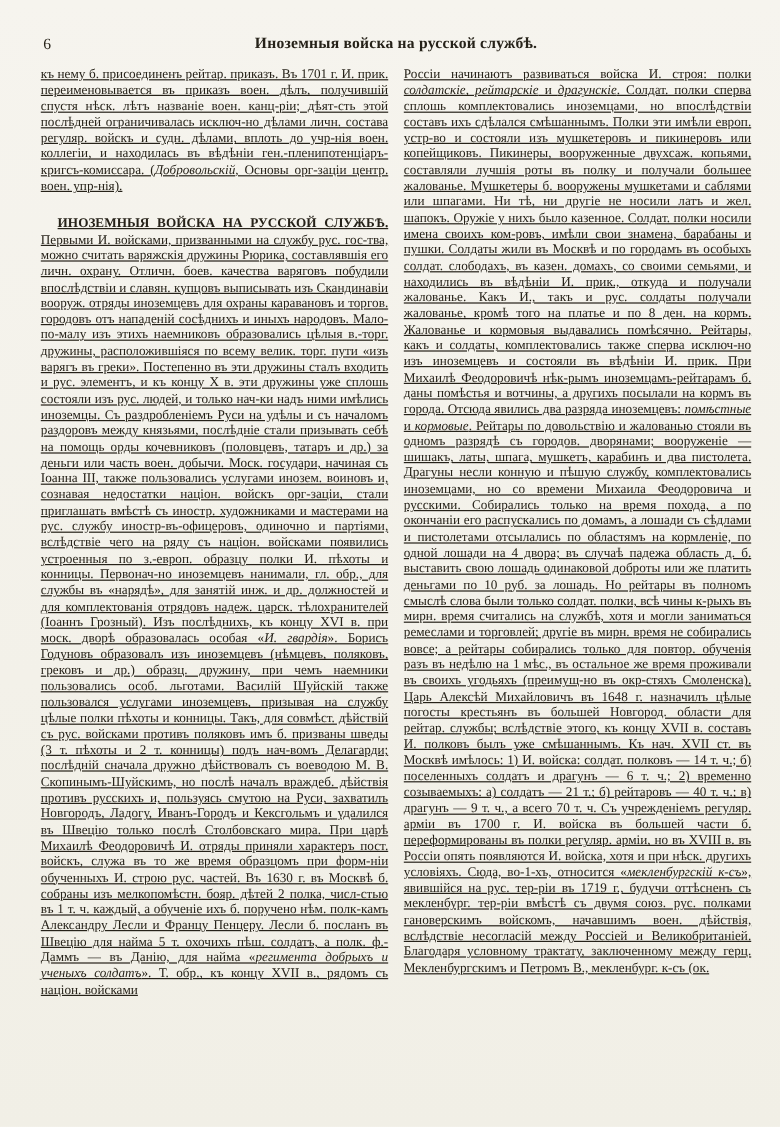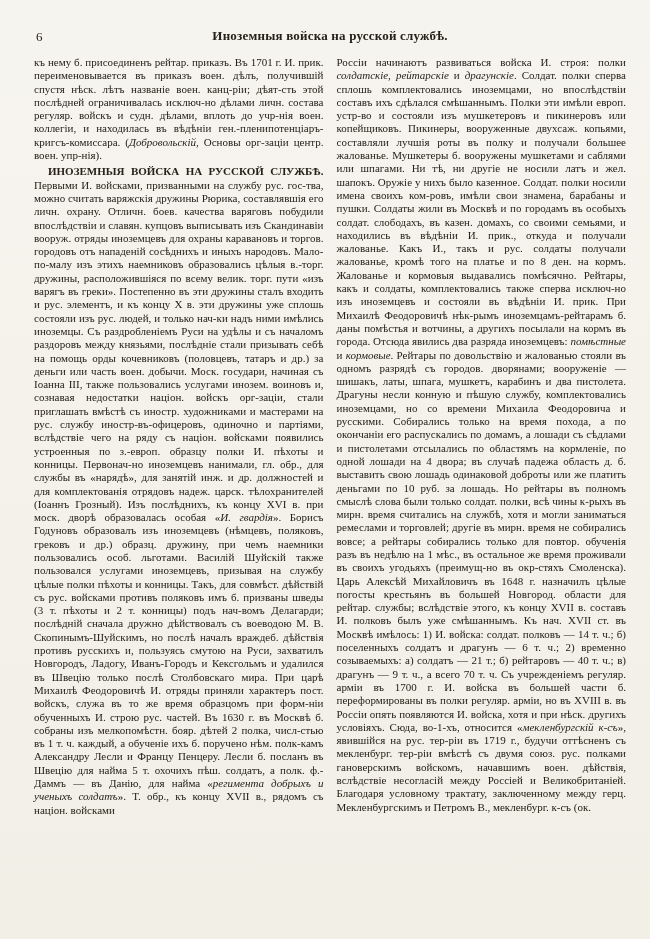--- a/index.html
+++ b/index.html
@@ -29,22 +29,22 @@
     font-size: 13px;
     letter-spacing: 0.2px;
   }
   .columns { display: flex; gap: 13px; margin-top: 10px; }
   .col {
     width: 290px;
     font-size: 11px;
     line-height: 13.3px;
     text-align: justify;
   }
-  .para { margin: 0; }
-  .para + .para { margin-top: 3px; }
+  .para { margin: 0; text-decoration: underline; }
+  .para + .para { margin-top: 18px; }
   .indent { text-indent: 14px; }
   .run-n { font-style: normal; }
   .run-i { font-style: italic; }
   .run-b { font-weight: bold; }
 </style>
 </head>
 <body>
 
 <div class="page">
   <div class="page-header">

